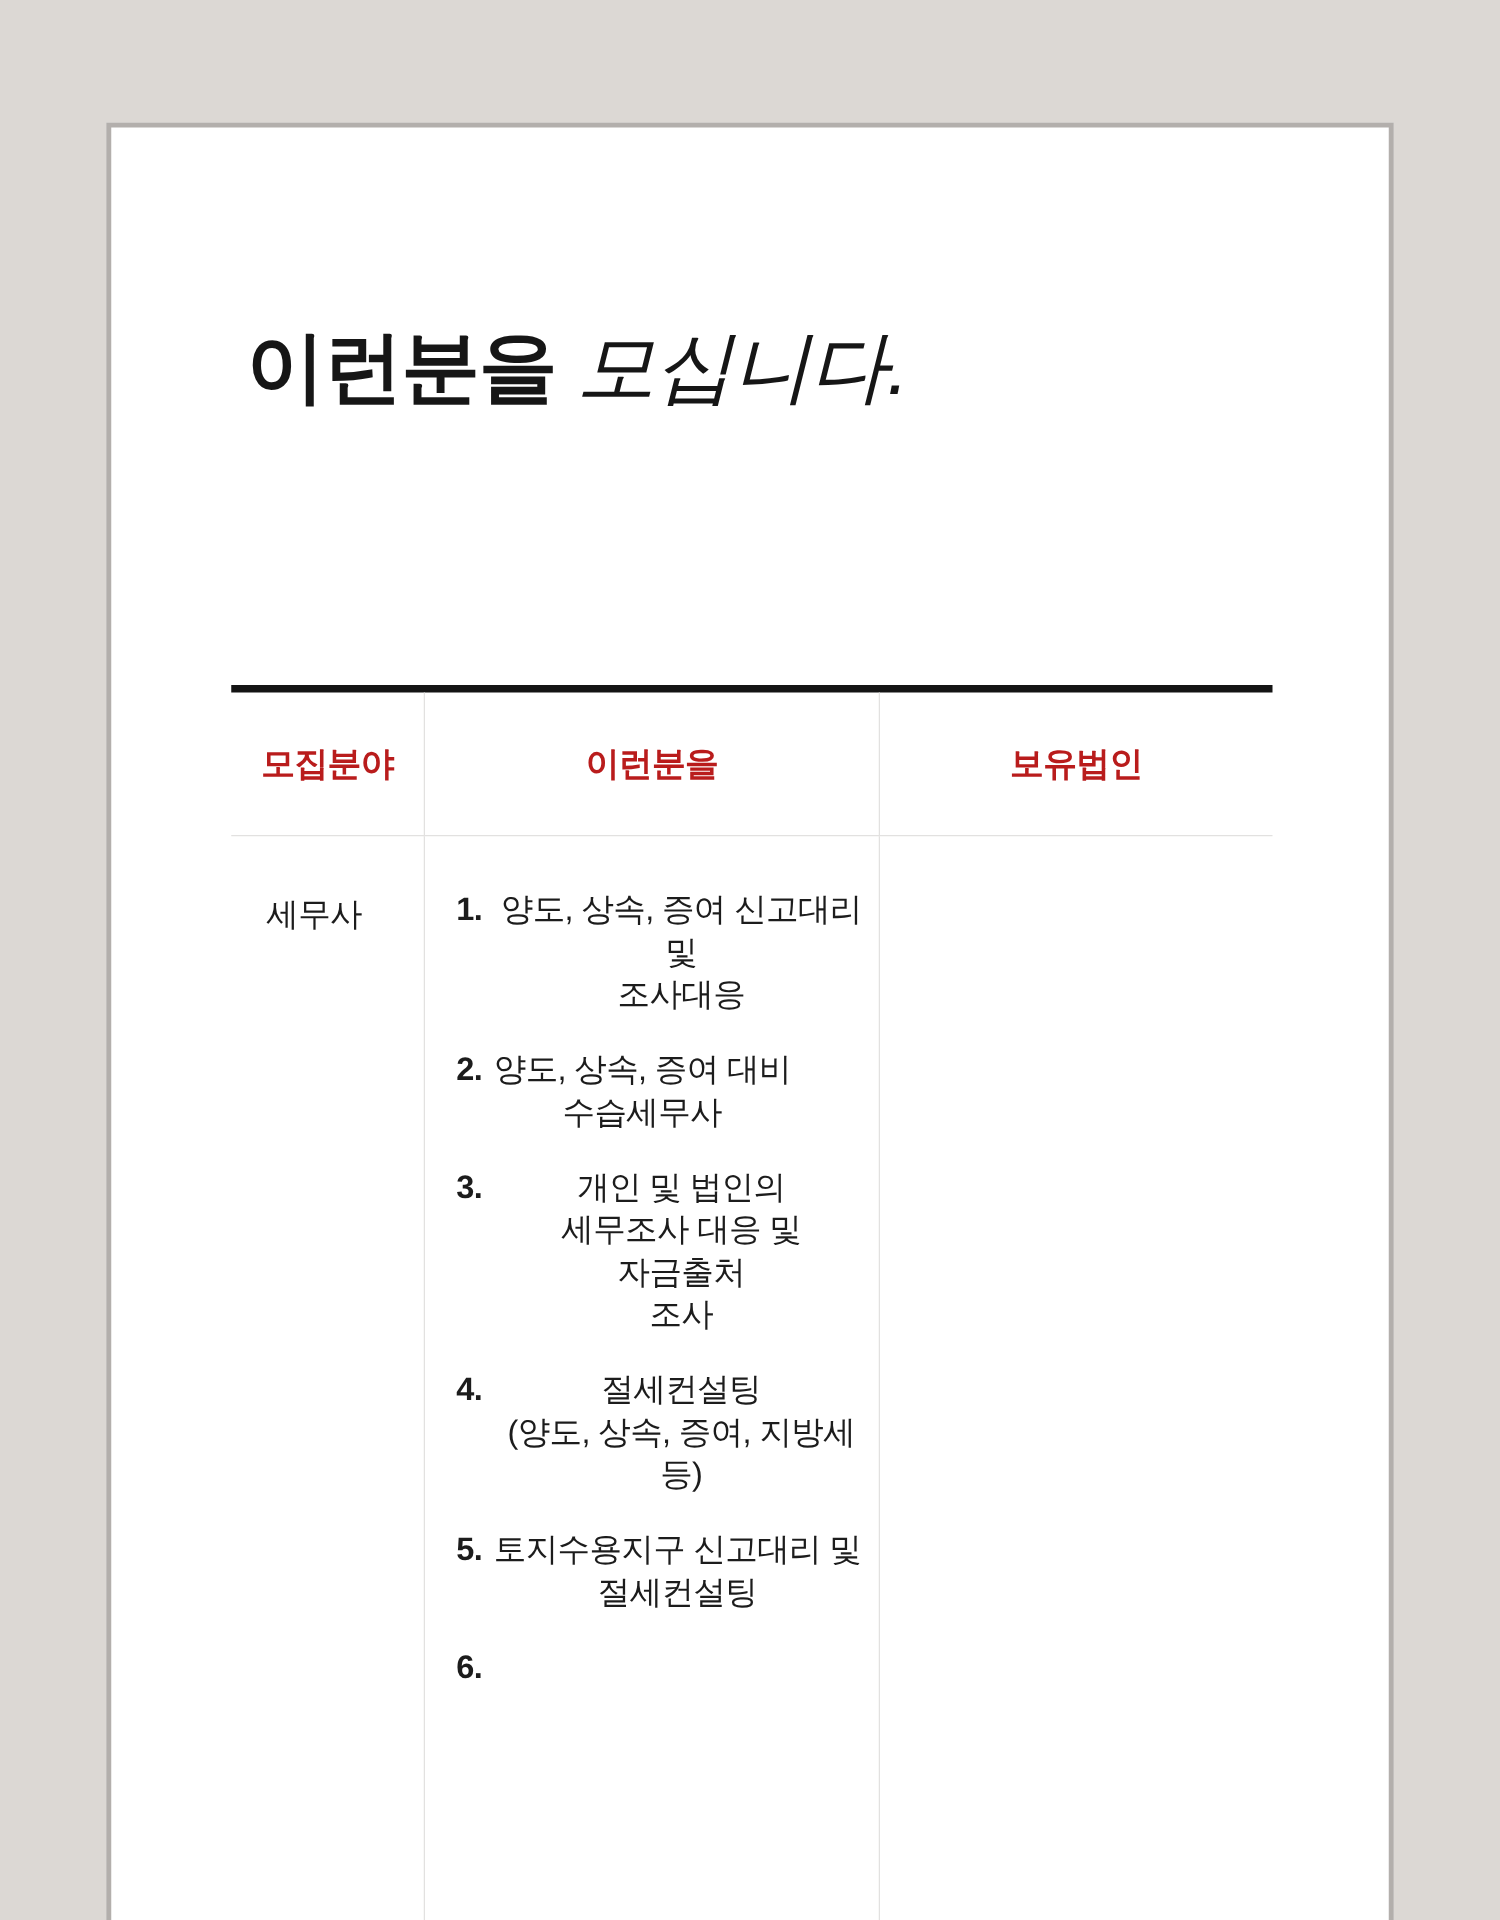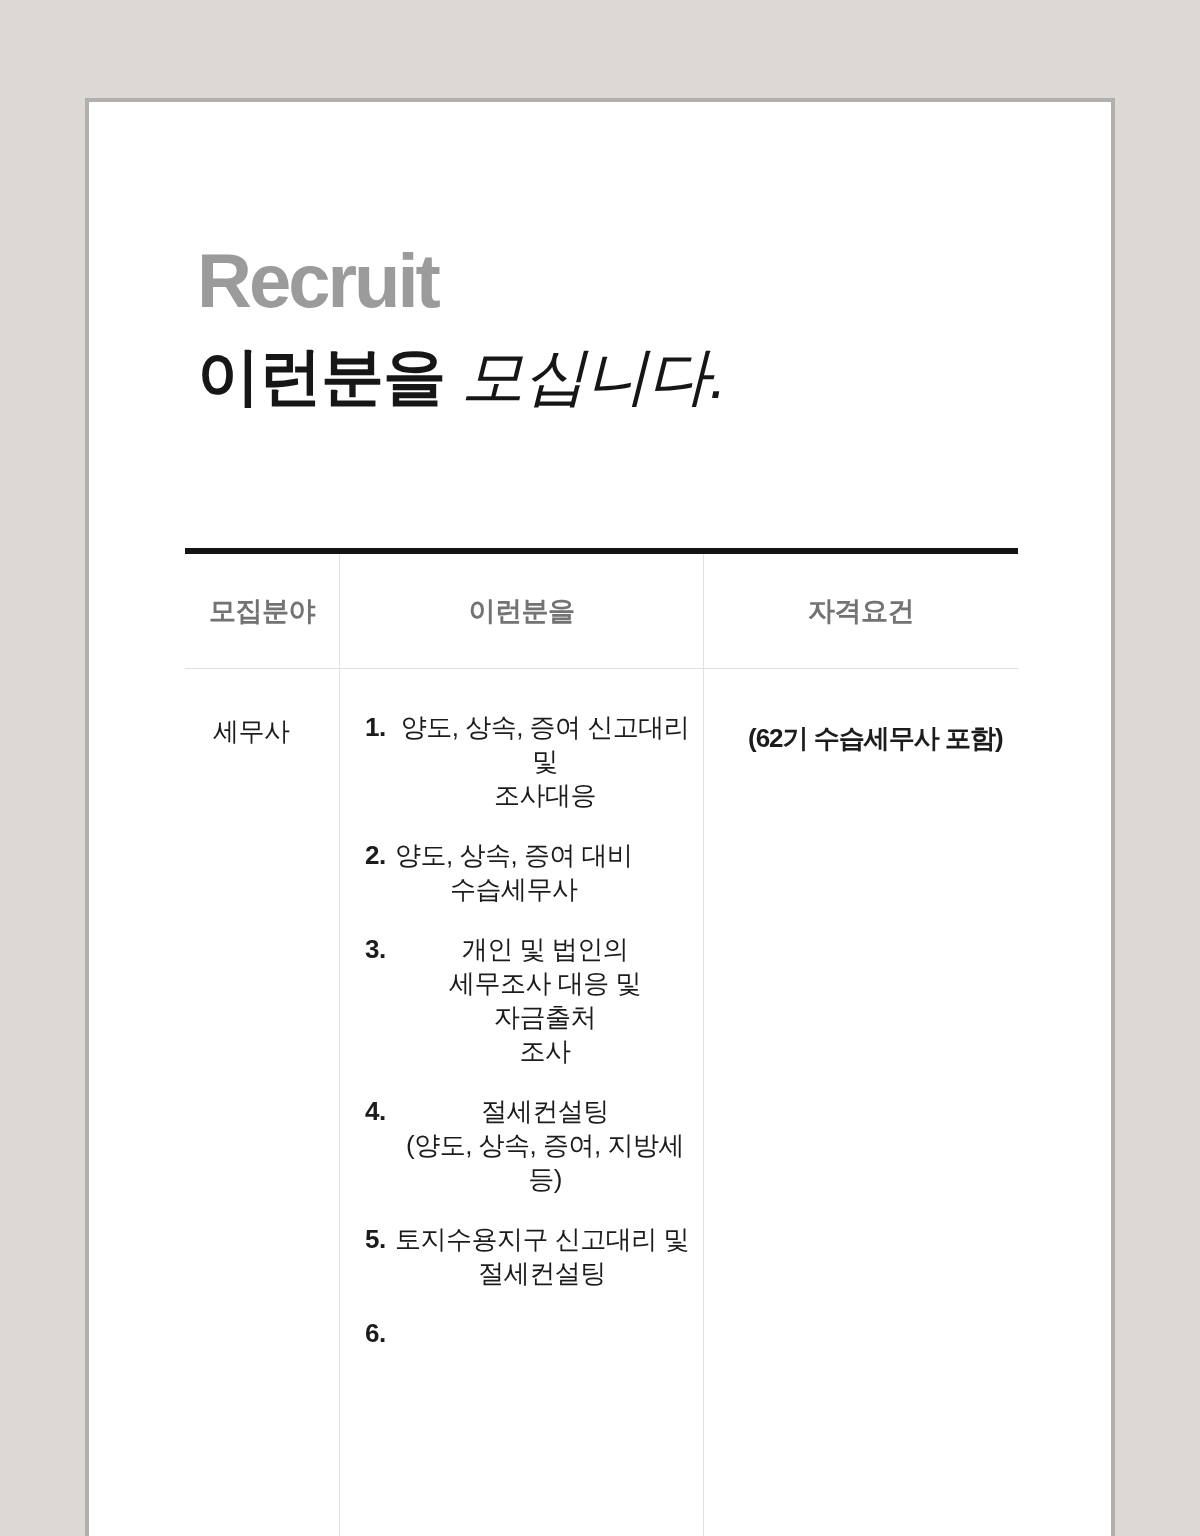--- a/index.html
+++ b/index.html
@@ -62,21 +62,21 @@
   }
   .cell { box-sizing: border-box; }
   .cell.cdiv { border-right: 1px solid #e2e1e0; }
   .cell.head {
     border-bottom: 1px solid #e2e1e0;
     display: flex;
     align-items: center;
     justify-content: center;
     font-size: 27px;
     font-weight: 700;
-    color: #737373;
+    color: #b91c1c;
     letter-spacing: -0.5px;
     text-align: center;
   }
   .cell.bodyc {
     color: #1c1c1c;
     font-size: 26px;
     letter-spacing: -0.5px;
   }
   .field-cell { padding: 45px 10px 0 28px; }
   .duties-cell { padding: 41px 8px 0 25px; }
@@ -103,31 +103,30 @@
     letter-spacing: -1px;
   }
 </style>
 </head>
 <body>
 
 <div class="stage">
   <div class="card">
 
     <div class="title-block">
-      <div class="eyebrow">Recruit</div>
       <div class="headline">
         <span class="headline-bold">이런분을</span><span class="headline-normal"> 모십니다.</span>
       </div>
     </div>
 
     <div class="table">
 
       <div class="cell head cdiv">모집분야</div>
       <div class="cell head cdiv">이런분을</div>
-      <div class="cell head">자격요건</div>
+      <div class="cell head">보유법인</div>
 
       <div class="cell bodyc cdiv field-cell">
         <span>세무사</span>
       </div>
 
       <div class="cell bodyc cdiv duties-cell">
         <div class="duty">
           <span class="num">1.</span>
           <span class="txt">양도, 상속, 증여 신고대리 및
 조사대응</span>
@@ -152,18 +151,17 @@
           <span class="num">5.</span>
           <span class="txt">토지수용지구 신고대리 및
 절세컨설팅</span>
         </div>
         <div class="duty">
           <span class="num">6.</span>
         </div>
       </div>
 
       <div class="cell bodyc quals-cell">
-        <div class="qual-note">(62기 수습세무사 포함)</div>
       </div>
 
     </div>
   </div>
 </div>
 
 </body></html>

